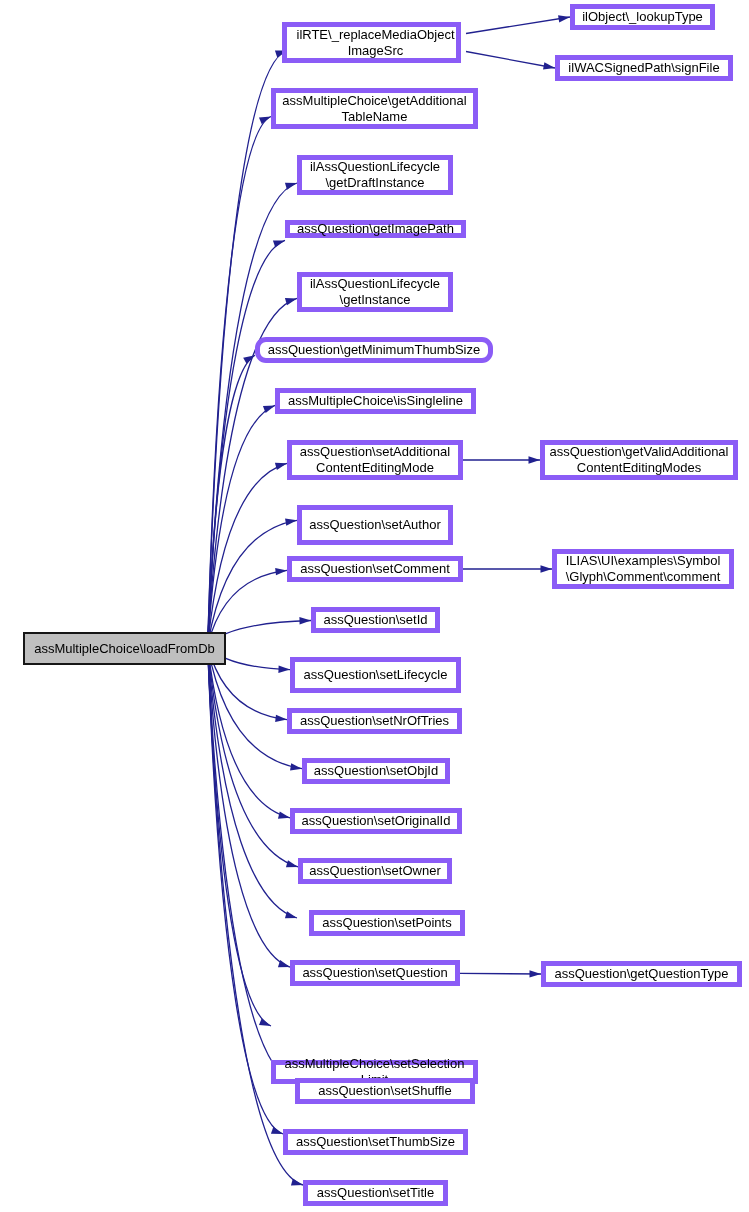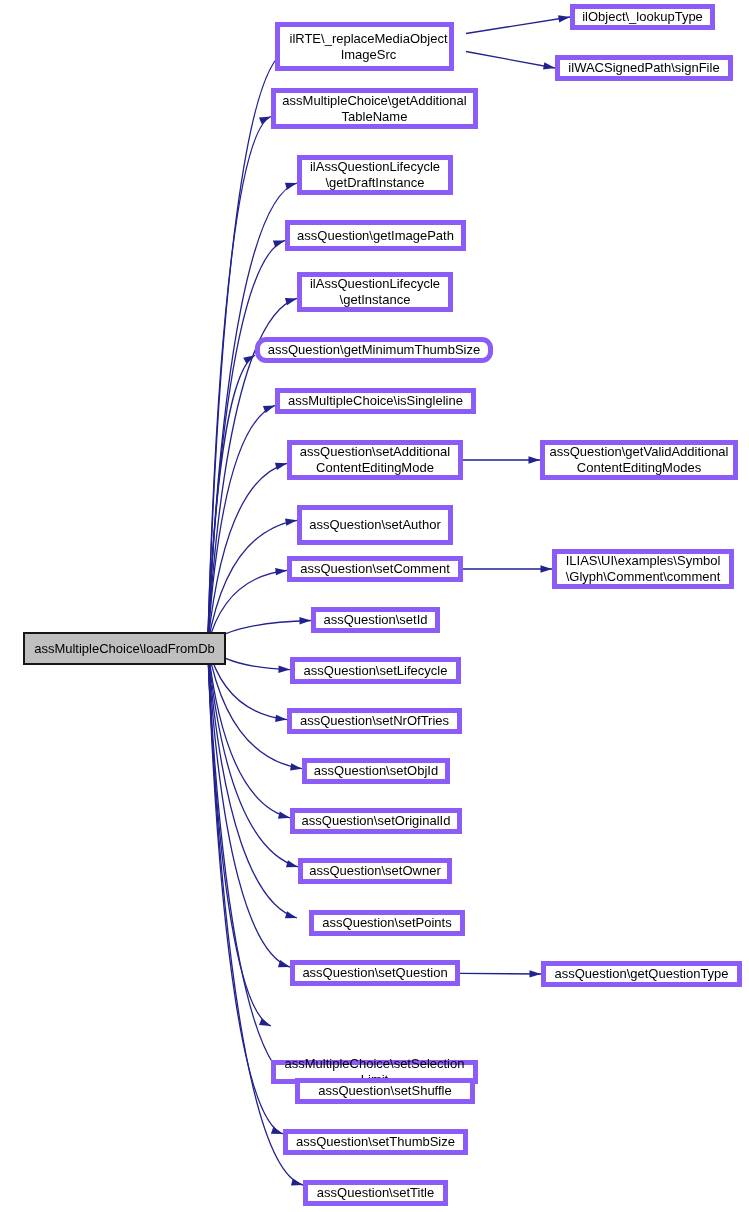--- a/index.html
+++ b/index.html
@@ -85,33 +85,33 @@
       <path class="edge" d="M466,33.5 L570,17" marker-end="url(#arrowhead)"></path>
       <path class="edge" d="M466,51.5 L555,68" marker-end="url(#arrowhead)"></path>
       <path class="edge" d="M463,460.0 L540,460" marker-end="url(#arrowhead)"></path>
       <path class="edge" d="M463,569.0 L552,569" marker-end="url(#arrowhead)"></path>
       <path class="edge" d="M460,973.4 L541,974" marker-end="url(#arrowhead)"></path>
     </svg>
   <div id="node-layer">
       <div class="node focus" style="left: 23px; top: 632px; width: 203px; height: 33px;">
         <span>assMultipleChoice\loadFromDb</span>
       </div>
-      <div class="node" style="left: 275px; top: 22px; width: 179px; height: 49px; padding-left: 8px;">
+      <div class="node" style="left: 282px; top: 22px; width: 179px; height: 41px; padding-left: 8px;">
         <span>ilRTE\_replaceMediaObject</span>
         <span>ImageSrc</span>
       </div>
       <div class="node" style="left: 271px; top: 88px; width: 207px; height: 41px;">
         <span>assMultipleChoice\getAdditional</span>
         <span>TableName</span>
       </div>
       <div class="node" style="left: 297px; top: 155px; width: 156px; height: 40px;">
         <span>ilAssQuestionLifecycle</span>
         <span>\getDraftInstance</span>
       </div>
-      <div class="node" style="left: 285px; top: 220px; width: 181px; height: 31px;">
+      <div class="node" style="left: 285px; top: 220px; width: 181px; height: 18px;">
         <span>assQuestion\getImagePath</span>
       </div>
       <div class="node" style="left: 297px; top: 272px; width: 156px; height: 40px;">
         <span>ilAssQuestionLifecycle</span>
         <span>\getInstance</span>
       </div>
       <div class="node" style="left: 255px; top: 337px; width: 238px; height: 26px; border-radius: 11px;">
         <span>assQuestion\getMinimumThumbSize</span>
       </div>
       <div class="node" style="left: 275px; top: 388px; width: 201px; height: 26px;">
@@ -123,21 +123,21 @@
       </div>
       <div class="node" style="left: 297px; top: 505px; width: 156px; height: 40px;">
         <span>assQuestion\setAuthor</span>
       </div>
       <div class="node" style="left: 287px; top: 556px; width: 176px; height: 26px;">
         <span>assQuestion\setComment</span>
       </div>
       <div class="node" style="left: 311px; top: 607px; width: 129px; height: 26px;">
         <span>assQuestion\setId</span>
       </div>
-      <div class="node" style="left: 290px; top: 657px; width: 171px; height: 27px;">
+      <div class="node" style="left: 290px; top: 657px; width: 171px; height: 36px;">
         <span>assQuestion\setLifecycle</span>
       </div>
       <div class="node" style="left: 287px; top: 708px; width: 175px; height: 26px;">
         <span>assQuestion\setNrOfTries</span>
       </div>
       <div class="node" style="left: 302px; top: 758px; width: 148px; height: 26px;">
         <span>assQuestion\setObjId</span>
       </div>
       <div class="node" style="left: 290px; top: 808px; width: 172px; height: 26px;">
         <span>assQuestion\setOriginalId</span>

